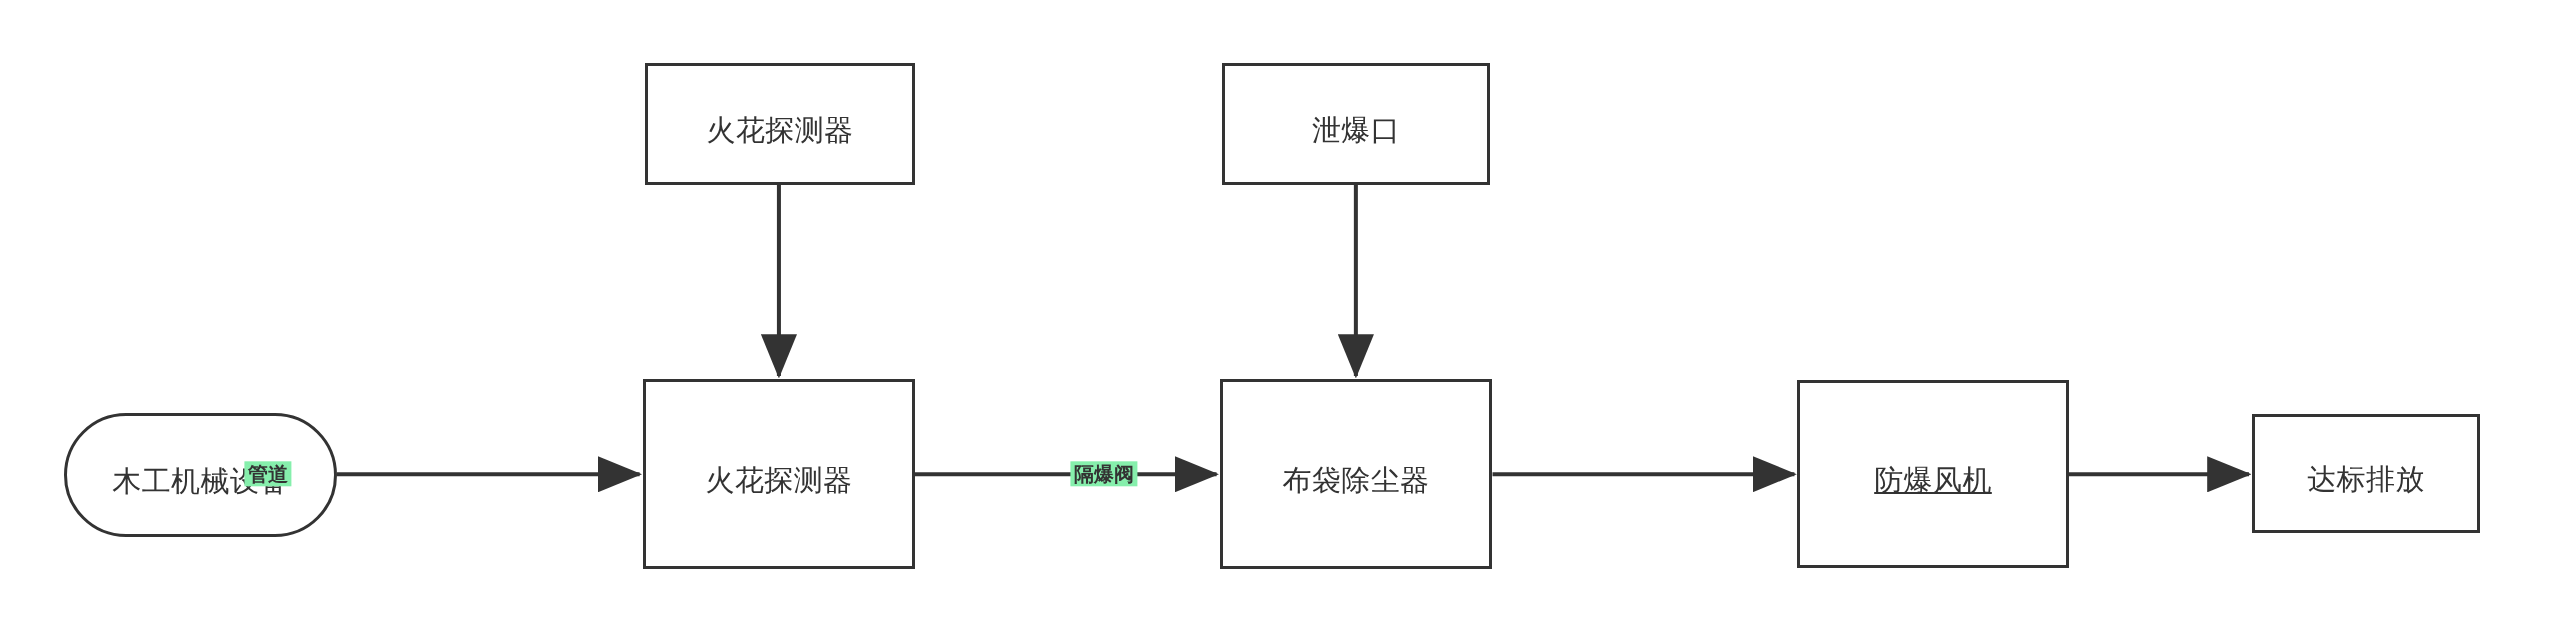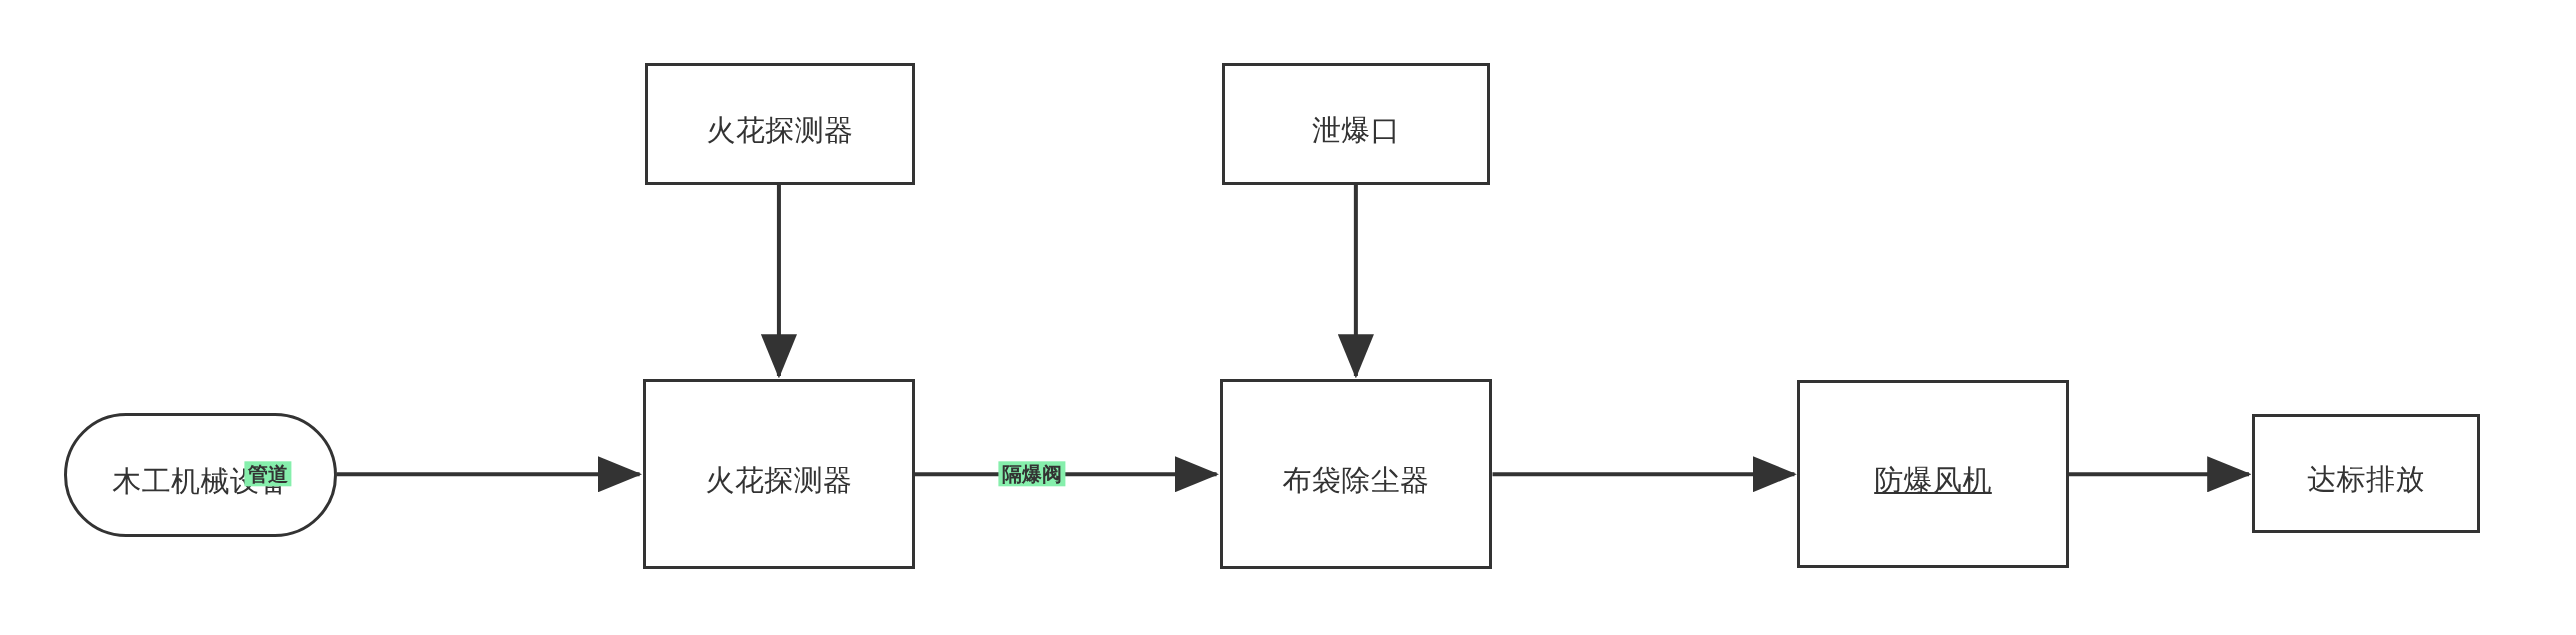--- a/index.html
+++ b/index.html
@@ -110,16 +110,16 @@
   <div class="node" style="left:1797px; top:380px; width:272px; height:188px;text-decoration:underline;">
     <span class="node-label">防爆风机</span>
   </div>
 
   <div class="node" style="left:2252px; top:414px; width:228px; height:119px;">
     <span class="node-label">达标排放</span>
   </div>
 
   <div class="edge-label" style="left:268px; top:474px;">管道</div>
 
-  <div class="edge-label" style="left:1032px; top:474px;">隔爆阀</div>
+  <div class="edge-label" style="left:1104px; top:474px;">隔爆阀</div>
 
 </div>
 
 
 </body></html>

